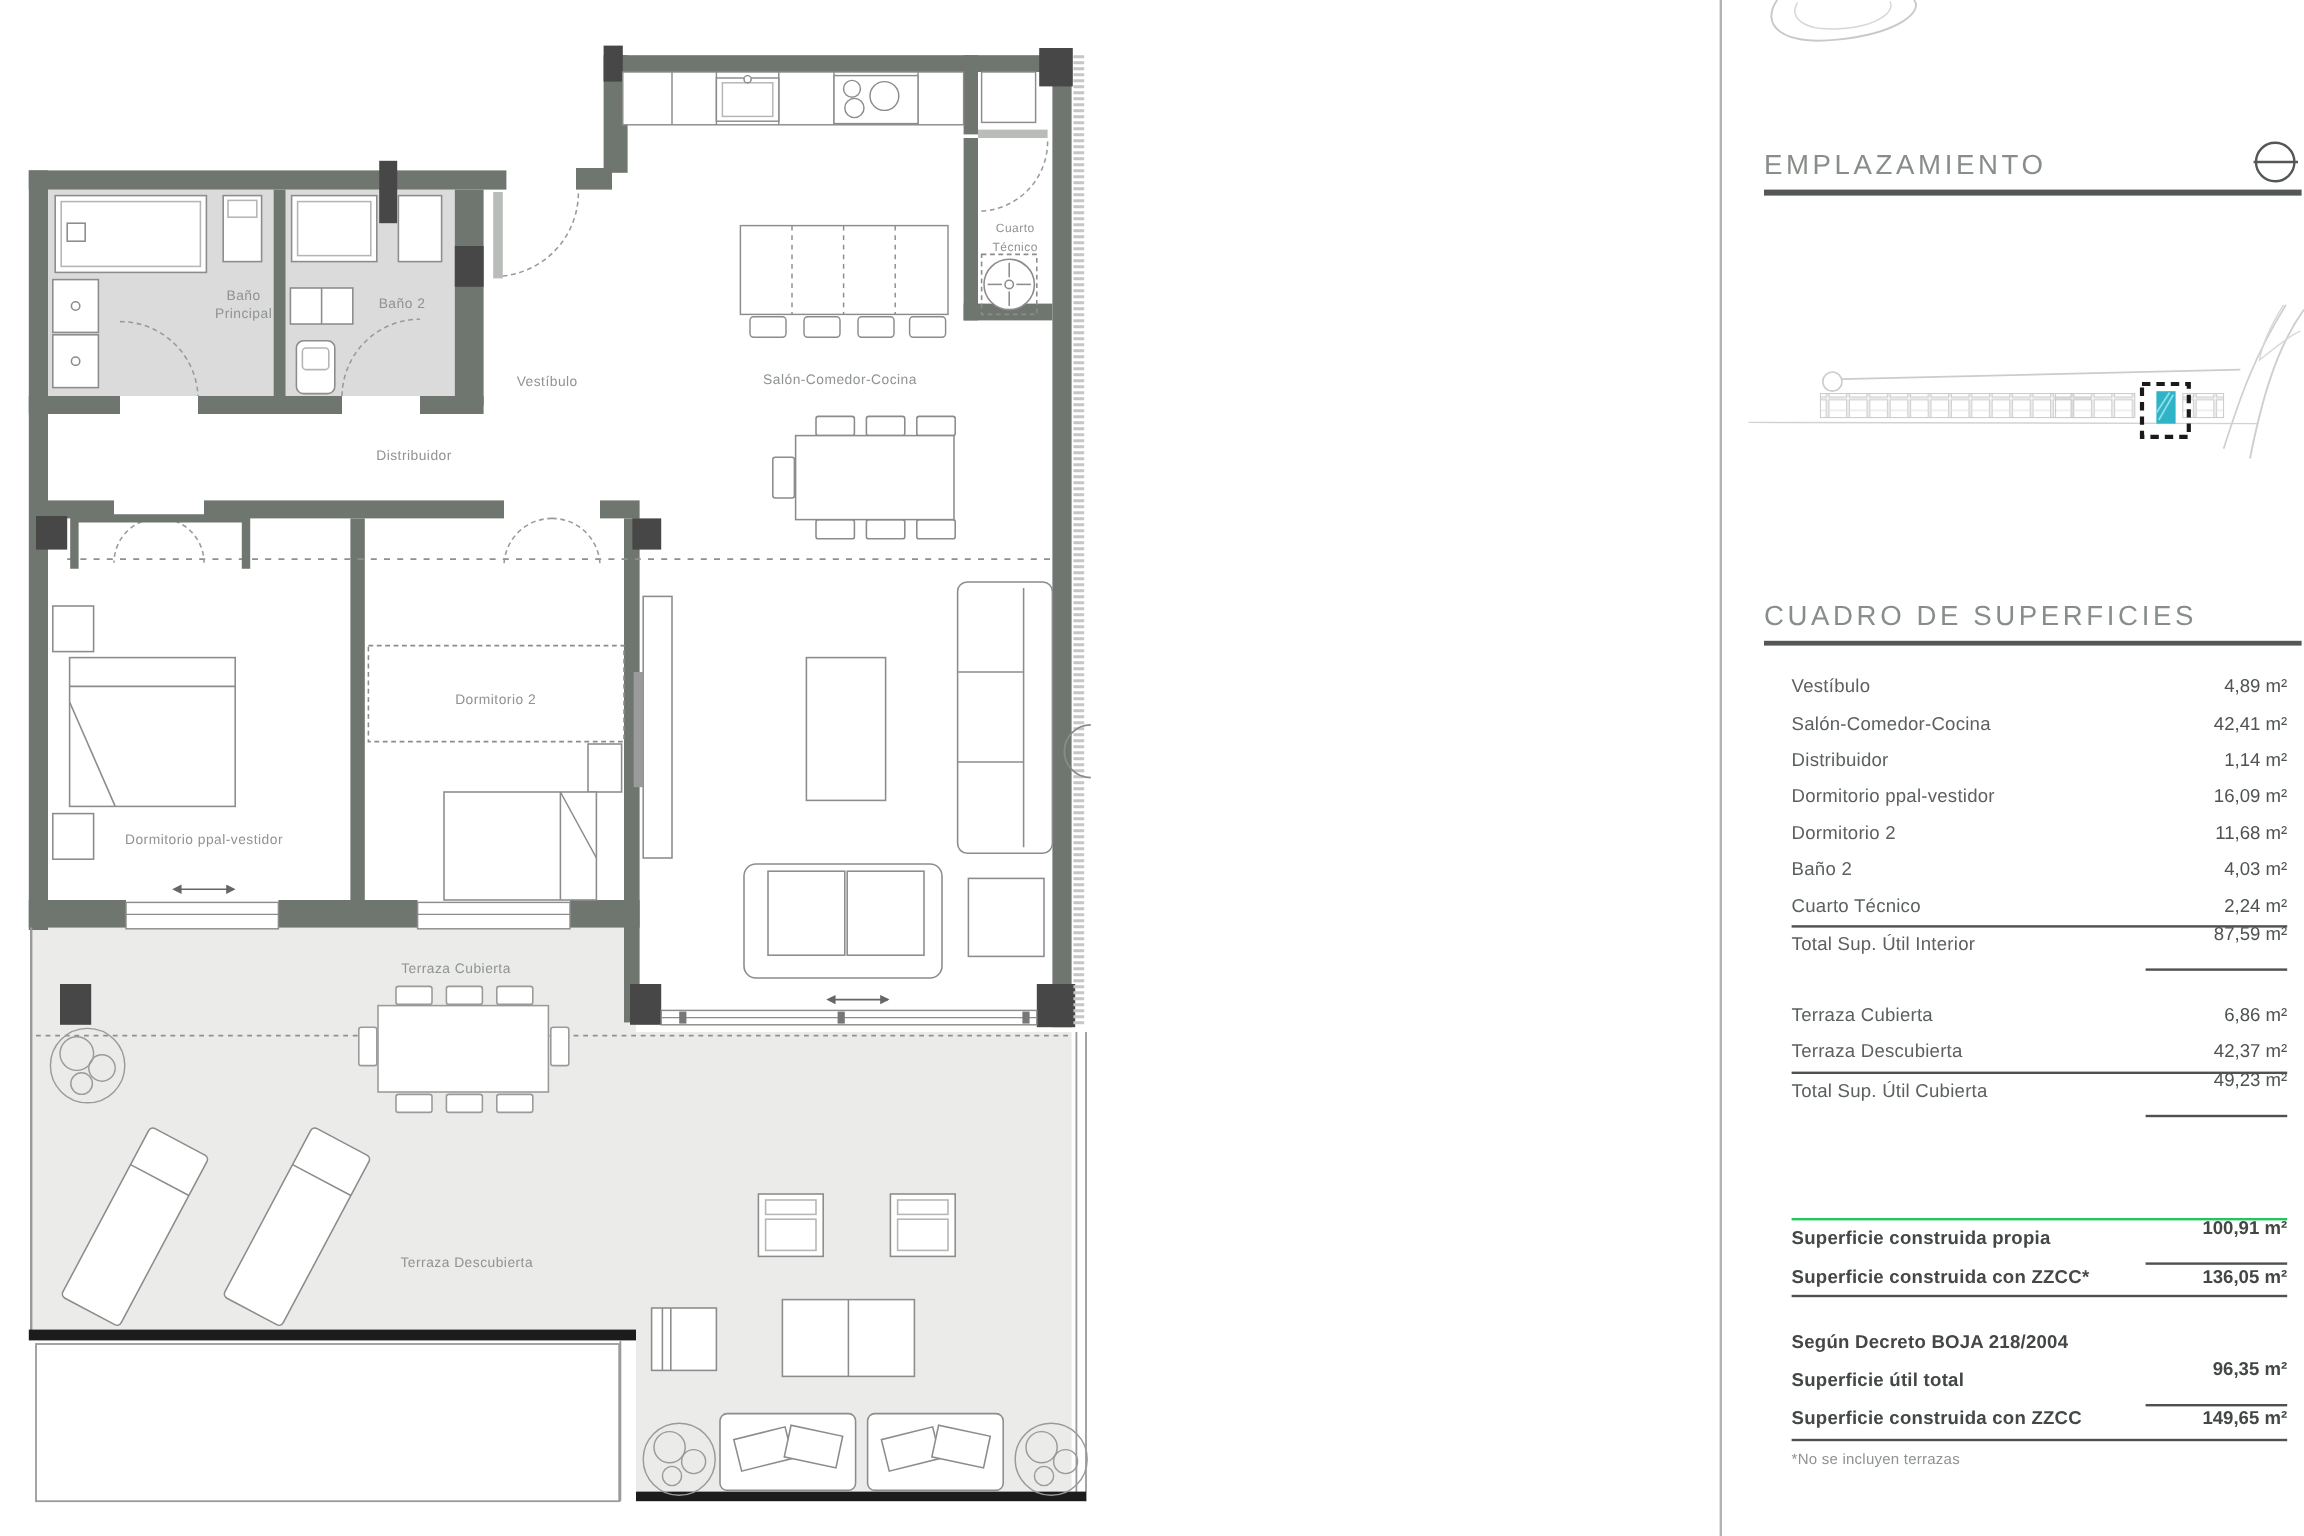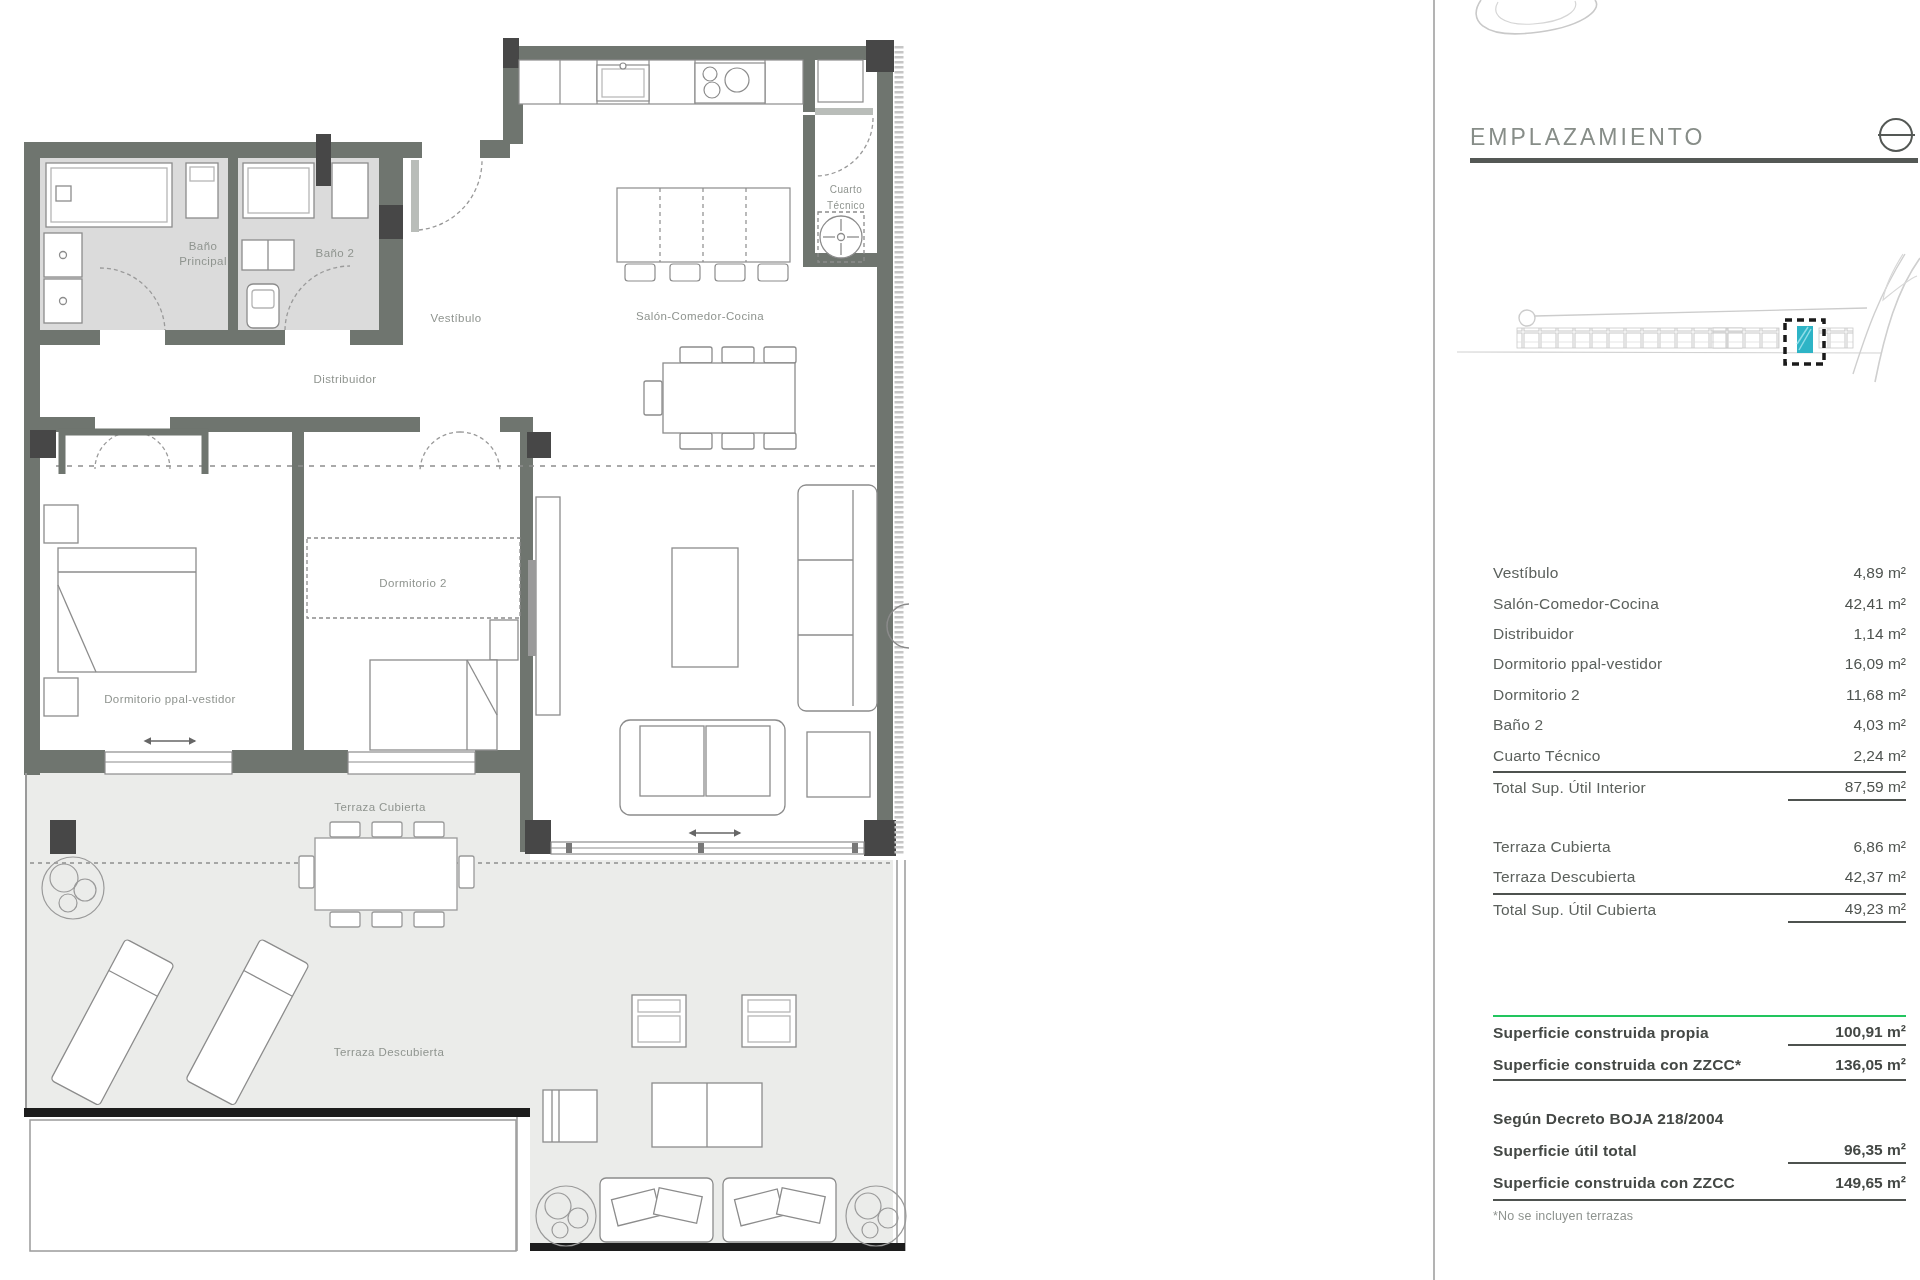--- a/index.html
+++ b/index.html
@@ -21,21 +21,21 @@
   .sec-rule.thin { height:4px; }
   #top-art { position:absolute; top:0; left:18px; }
   #compass { position:absolute; top:116px; right:2px; }
   #siteplan { position:absolute; top:252px; left:20px; }
 
   #surfaces { position:absolute; top:558px; left:58px; right:14px; color:#5c615d; font-size:15.5px; }
   .srow { display:flex; justify-content:space-between; align-items:center; height:30.4px; }
   .srow .lbl { letter-spacing:.2px; }
   .srow .val { color:#4f5450; min-width:118px; text-align:right; }
   .srow.total { border-top:2px solid #4e524f; height:33px; }
-  .srow.total .val, .srow.u .val { border-bottom:2px solid #4e524f; padding-bottom:3px; margin-top:3px; }
+  .srow.total .val, .srow.u .val { border-bottom:2px solid #4e524f; padding-bottom:19px; margin-top:3px; }
   .gap28 { height:28px; } .gap89 { height:89px; } .gap22 { height:22px; }
   .block-bold { font-weight:bold; color:#444845; }
   .block-bold .val { color:#444845; }
   .tline { border-top:2px solid #22c55e; }
   .bline { border-bottom:2px solid #4e524f; }
   .srow.h32 { height:32px; }
   #footnote { font-size:12.5px; color:#8e938f; margin-top:8px; letter-spacing:.2px; }
 </style>
 </head>
 <body>
@@ -340,20 +340,24 @@
       <rect x="364" y="76" width="34" height="20" fill="url(#units)" stroke="#c8c8c8" stroke-width="0.8"></rect>
       <rect x="342" y="74" width="16" height="27" fill="#2eb4c6"></rect>
       <line x1="344" y1="98" x2="356" y2="77" stroke="#8fdde8" stroke-width="1.5"></line>
       <line x1="342" y1="92" x2="353" y2="75" stroke="#8fdde8" stroke-width="1.5"></line>
       <rect x="330" y="68" width="39" height="44" fill="none" stroke="#1a1a1a" stroke-width="3.5" stroke-dasharray="7 5"></rect>
       <path d="M420,130 C430,80 442,38 465,6" fill="none" stroke="#cfcfcf" stroke-width="1.6"></path>
       <path d="M398,122 C412,78 424,44 450,2" fill="none" stroke="#cfcfcf" stroke-width="1.4"></path>
       <path d="M448,2 C438,18 430,34 428,48 C438,40 452,28 462,24" fill="none" stroke="#d8d8d8" stroke-width="1.2"></path>
     </svg>
 
+    <div class="sec-head" style="top:500px;">
+      <div class="sec-title">CUADRO DE SUPERFICIES</div>
+      <div class="sec-rule thin"></div>
+    </div>
 
     <div id="surfaces">
       <div class="srow">
           <span class="lbl">Vestíbulo</span>
           <span class="val">4,89 m²</span>
         </div>
       <div class="srow">
           <span class="lbl">Salón-Comedor-Cocina</span>
           <span class="val">42,41 m²</span>
         </div>

